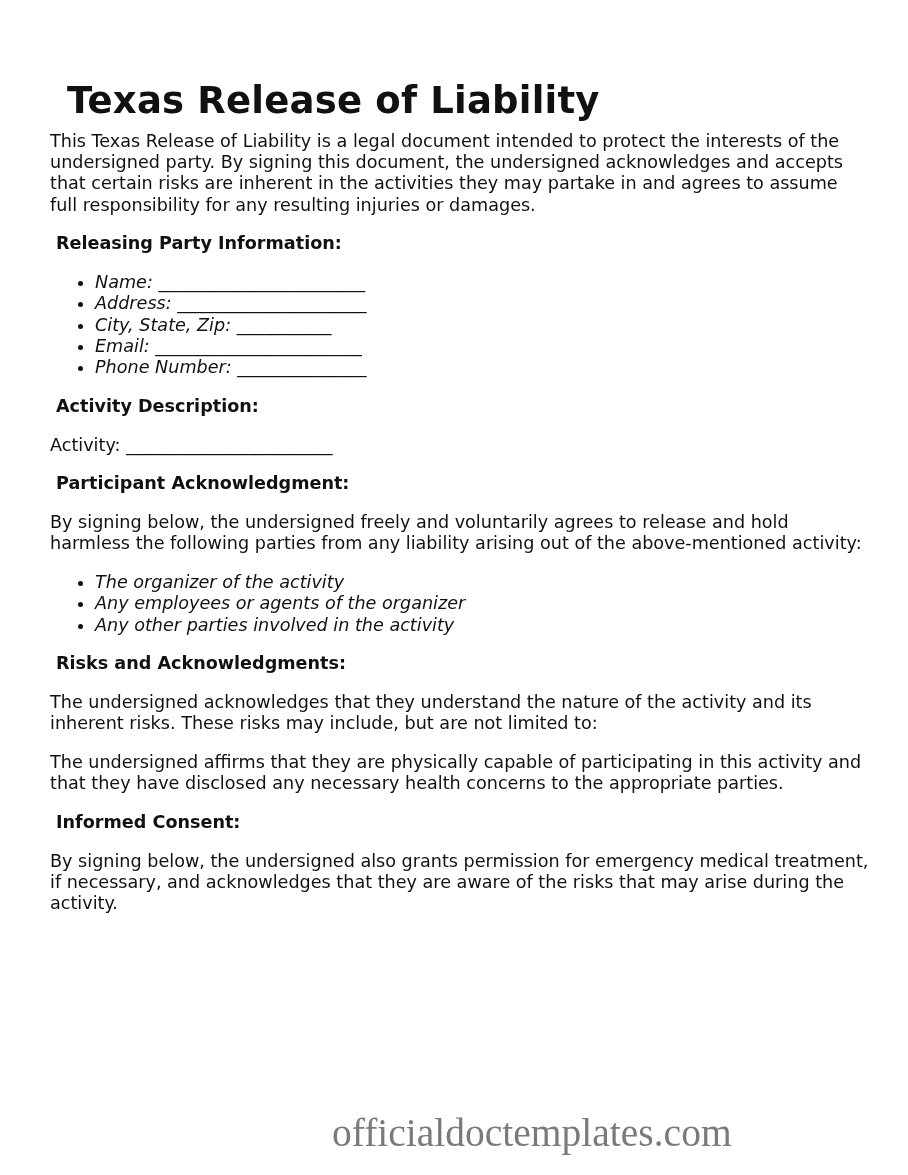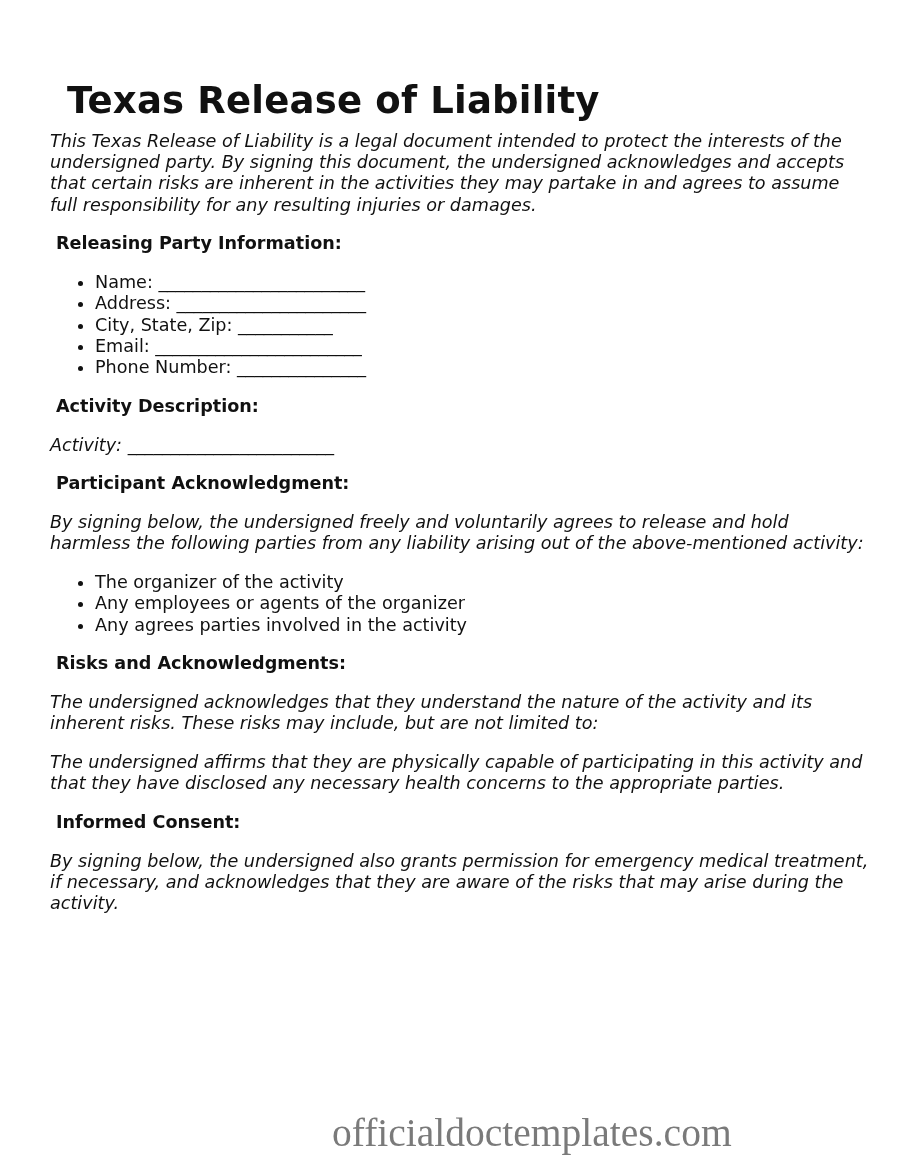--- a/index.html
+++ b/index.html
@@ -11,24 +11,24 @@
   h1 {
     font-family: "DejaVu Sans", sans-serif;
     font-size: 37px; font-weight: bold; margin: 17px;
     position: absolute; top: 62px; left: 0; letter-spacing: 0.2px;
     white-space: nowrap;
   }
   .body-flow { position: absolute; top: 131px; left: 0; width: 820px; }
   p, li, h2 {
     font-size: 17.6px; line-height: 21.2px; margin: 0;
   }
-  p { margin-bottom: 17.6px; font-style: italic; }
+  p { margin-bottom: 17.6px; }
   h2 { font-weight: bold; margin-bottom: 17.6px; margin-left: 6px; }
   ul, ol { margin: 0 0 17.6px 0; padding-left: 45px; }
-  ul { list-style: disc; }
+  ul { list-style: disc; font-style: italic; }
   ol { list-style: decimal; }
   li { padding-left: 0; }
   .blank { letter-spacing: -0.2px; }
   .watermark {
     position: absolute; left: 332px; top: 1110px;
     font-family: Liberation Serif, serif;
     font-size: 39.5px; color: #7a7a7a; white-space: nowrap;
   }
 </style>
 </head>
@@ -50,21 +50,21 @@
     </ul>
 
     <h2>Activity Description:</h2>
     <p><span>Activity: </span><span class="blank">________________________</span></p>
 
     <h2>Participant Acknowledgment:</h2>
     <p>By signing below, the undersigned freely and voluntarily agrees to release and hold harmless the following parties from any liability arising out of the above-mentioned activity:</p>
     <ul>
       <li>The organizer of the activity</li>
       <li>Any employees or agents of the organizer</li>
-      <li>Any agrees parties involved in the activity</li>
+      <li>Any other parties involved in the activity</li>
     </ul>
 
     <h2>Risks and Acknowledgments:</h2>
     <p>The undersigned acknowledges that they understand the nature of the activity and its inherent risks. These risks may include, but are not limited to:</p>
     <p>The undersigned affirms that they are physically capable of participating in this activity and that they have disclosed any necessary health concerns to the appropriate parties.</p>
 
     <h2>Informed Consent:</h2>
     <p>By signing below, the undersigned also grants permission for emergency medical treatment, if necessary, and acknowledges that they are aware of the risks that may arise during the activity.</p>
   </div>
 </div>

